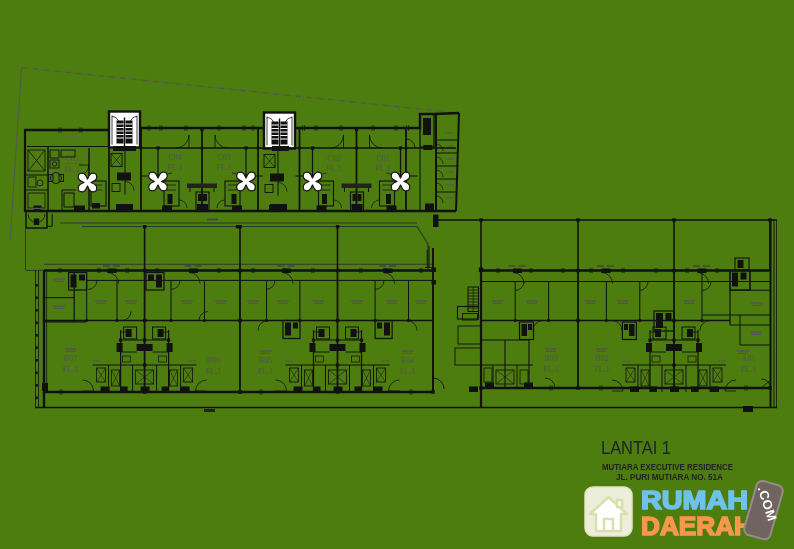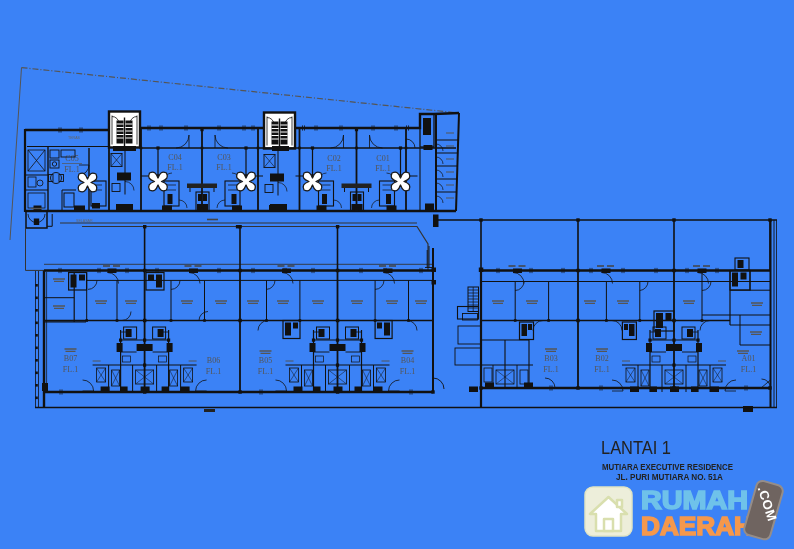--- a/index.html
+++ b/index.html
@@ -1,16 +1,16 @@
 <!DOCTYPE html>
 <html><head>
 <meta charset="utf-8">
 <style>
   html,body{margin:0;padding:0;background:#ffffff;}
-  .page{position:relative;width:794px;height:549px;background:#3b82f6;overflow:hidden;
+  .page{position:relative;width:794px;height:549px;background:#4d7c0f;overflow:hidden;
         font-family:"Liberation Sans", sans-serif;}
   svg{position:absolute;left:0;top:0;}
 </style>
 </head>
 <body>
 <div class="page">
 <svg width="794" height="549" viewBox="0 0 794 549">
 <defs>
   <g id="star">
     <path d="M0,-3.5 C2,-9 4,-10.5 8.5,-8.5 C10.5,-4 9,-2 3.5,0 C9,2 10.5,4 8.5,8.5 C4,10.5 2,9 0,3.5 C-2,9 -4,10.5 -8.5,8.5 C-10.5,4 -9,2 -3.5,0 C-9,-2 -10.5,-4 -8.5,-8.5 C-4,-10.5 -2,-9 0,-3.5 Z" fill="#ffffff" stroke="#1a1a1a" stroke-width="1.3" stroke-linejoin="round"></path>

